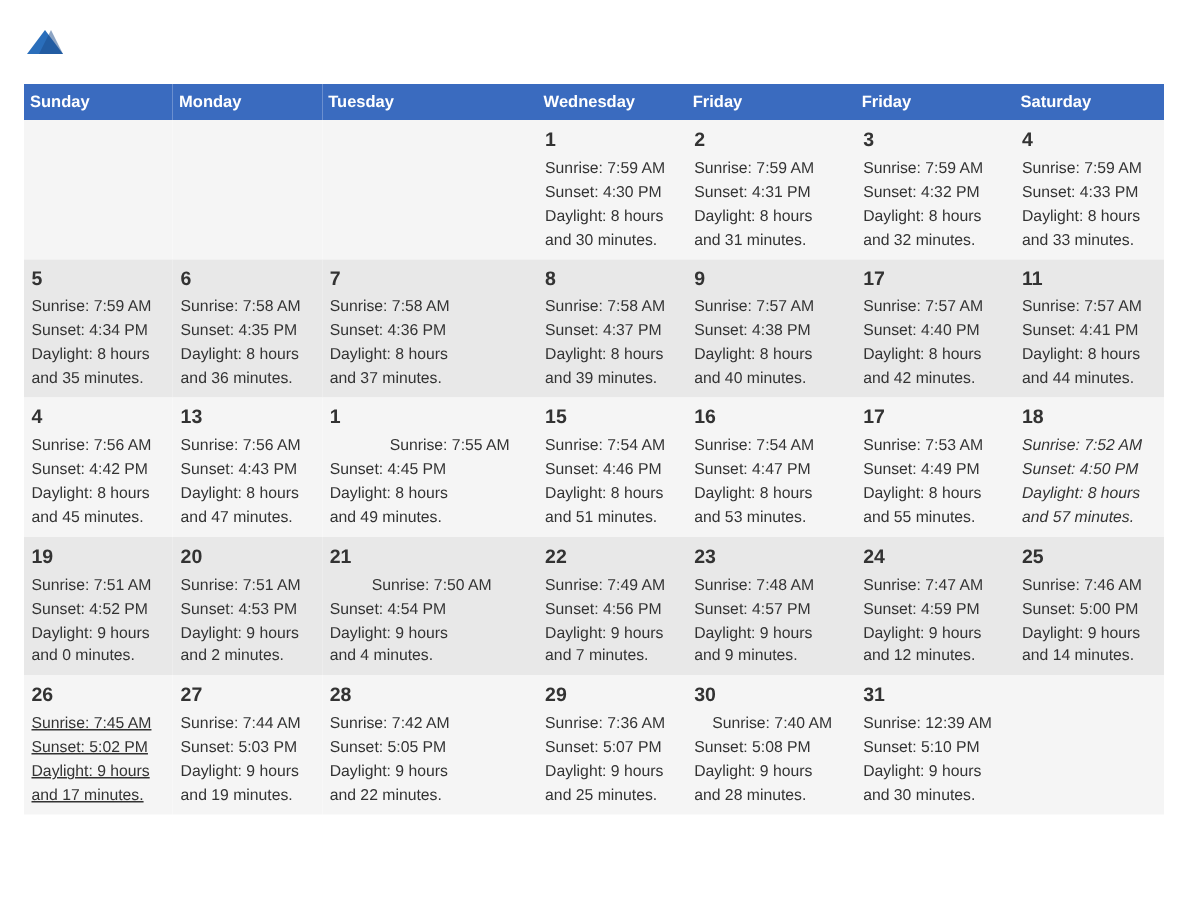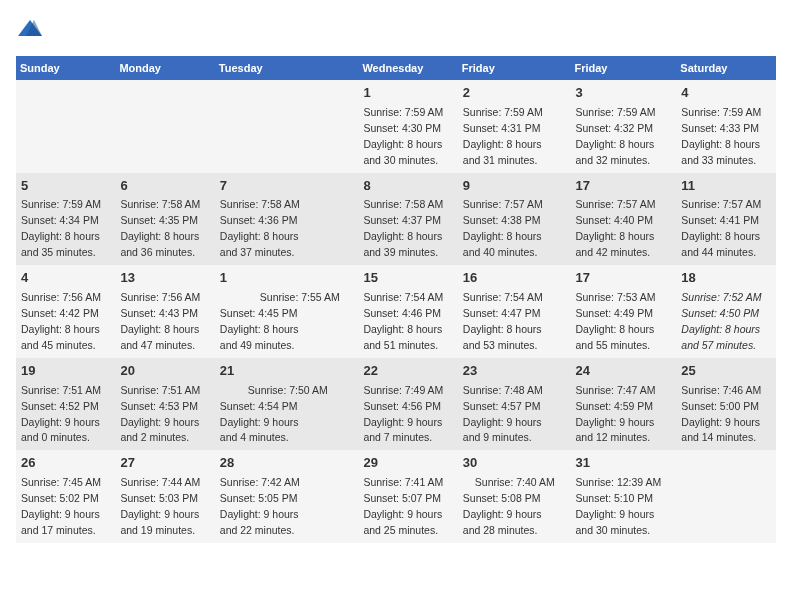--- a/index.html
+++ b/index.html
@@ -227,33 +227,33 @@
         <td><span class="day-num">24</span><span class="day-info" style="white-space: pre-line;">Sunrise: 7:47 AM
 Sunset: 4:59 PM
 Daylight: 9 hours
 and 12 minutes.</span></td>
         <td><span class="day-num">25</span><span class="day-info" style="white-space: pre-line; text-align: right;">Sunrise: 7:46 AM
 Sunset: 5:00 PM
 Daylight: 9 hours
 and 14 minutes.</span></td>
       </tr>
       <tr>
-        <td><span class="day-num">26</span><span class="day-info" style="white-space: pre-line;">Sunrise: 7:45 AM
+        <td><span class="day-num">26</span><span class="day-info" style="white-space: pre-line; text-decoration: underline;">Sunrise: 7:45 AM
 Sunset: 5:02 PM
 Daylight: 9 hours
 and 17 minutes.</span></td>
         <td><span class="day-num">27</span><span class="day-info" style="white-space: pre-line;">Sunrise: 7:44 AM
 Sunset: 5:03 PM
 Daylight: 9 hours
 and 19 minutes.</span></td>
         <td><span class="day-num">28</span><span class="day-info" style="white-space: pre-line;">Sunrise: 7:42 AM
 Sunset: 5:05 PM
 Daylight: 9 hours
 and 22 minutes.</span></td>
-        <td><span class="day-num">29</span><span class="day-info" style="white-space: pre-line;">Sunrise: 7:41 AM
+        <td><span class="day-num">29</span><span class="day-info" style="white-space: pre-line;">Sunrise: 7:36 AM
 Sunset: 5:07 PM
 Daylight: 9 hours
 and 25 minutes.</span></td>
         <td><span class="day-num">30</span><span class="day-info" style="white-space: pre-line; margin-left: 12px;">Sunrise: 7:40 AM
 Sunset: 5:08 PM
 Daylight: 9 hours
 and 28 minutes.</span></td>
         <td><span class="day-num">31</span><span class="day-info" style="white-space: pre-line;">Sunrise: 12:39 AM
 Sunset: 5:10 PM
 Daylight: 9 hours

